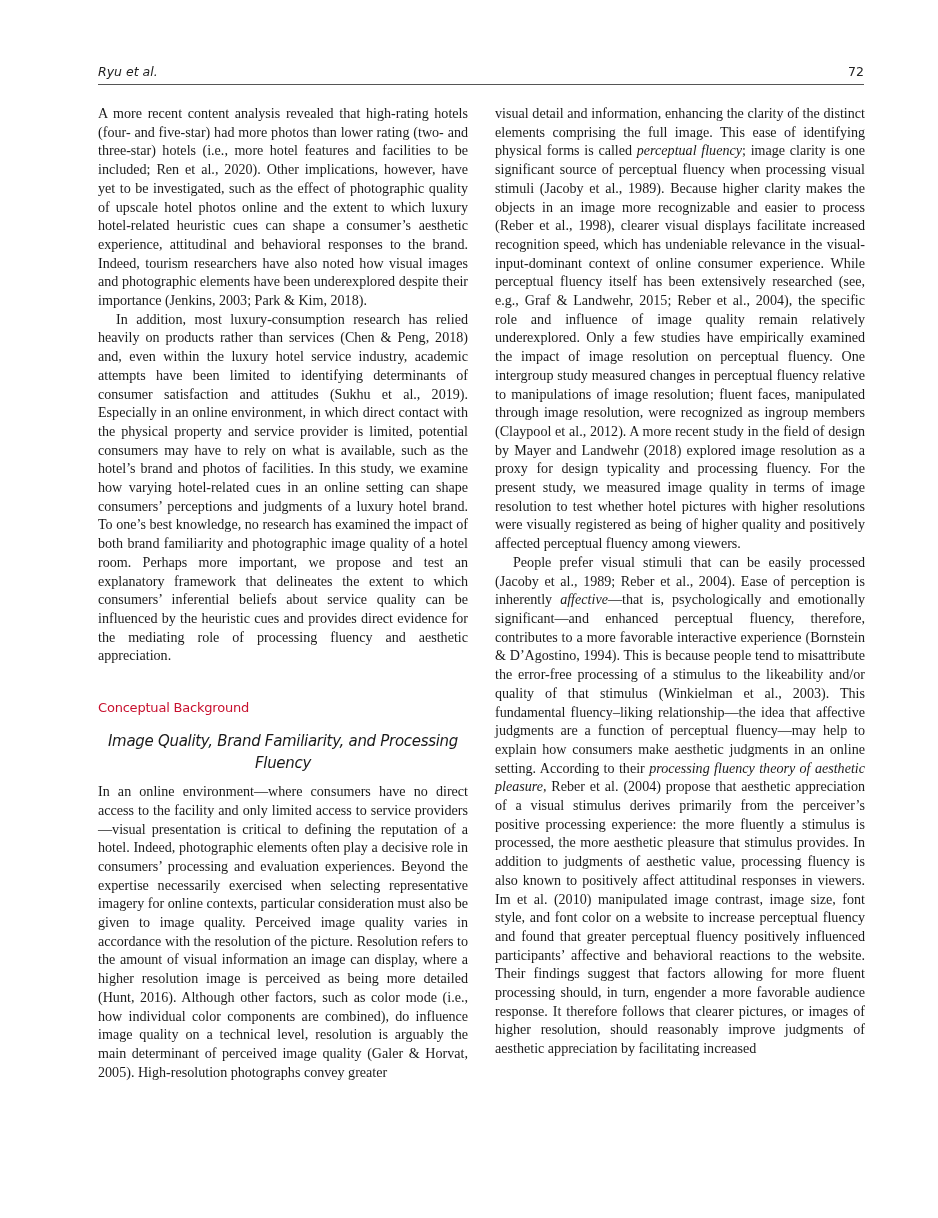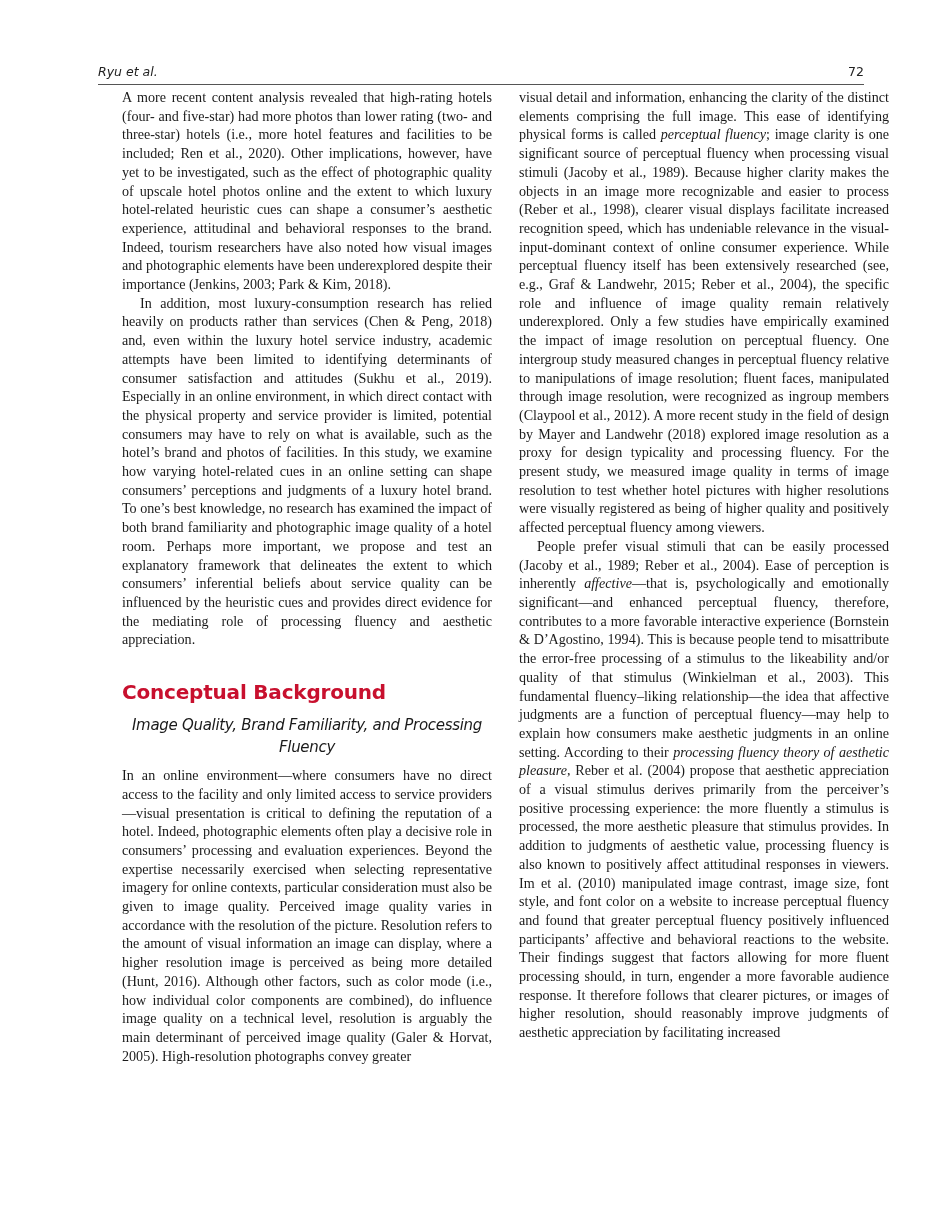--- a/index.html
+++ b/index.html
@@ -6,31 +6,31 @@
   body { width: 938px; height: 1218px; position: relative; overflow: hidden; }
   .page { position: absolute; left: 0; top: 0; width: 872px; height: 1218px; }
   .running-head {
     position: absolute; left: 98px; top: 62px; width: 766px; height: 22px;
     border-bottom: 1px solid #555;
     font-family: "DejaVu Sans", sans-serif; font-size: 12.5px; color: #222;
   }
   .running-head .authors { position: absolute; left: 0; top: 2px; font-style: italic; }
   .running-head .pageno { position: absolute; right: 0; top: 2px; }
   .col {
-    position: absolute; top: 88px; width: 370px;
+    position: absolute; top: 104px; width: 370px;
     font-family: "Liberation Serif", serif; font-size: 14.1px; line-height: 18.7px;
-    color: #1a1a1a; text-align: justify; hyphens: manual; margin-left: 24px;
+    color: #1a1a1a; text-align: justify; hyphens: manual;
   }
   .col.left { left: 98px; }
   .col.right { left: 495px; }
   .col p { margin: 0; }
   .col p.indent { text-indent: 18px; }
   .col em { }
   h2.section-heading {
-    font-family: "DejaVu Sans", sans-serif; font-weight: bold; font-size: 20px;
+    font-family: "DejaVu Sans", sans-serif; font-weight: normal; font-size: 13px;
     color: #c8102e; margin: 33px 0 12px 0; line-height: 20px; letter-spacing: -0.2px;
   }
   h3.subsection-heading {
     font-family: "DejaVu Sans", sans-serif; font-style: italic; font-weight: normal;
     font-size: 15px; line-height: 22px; color: #1a1a1a; margin: 0 0 8px 0; text-align: center;
     letter-spacing: -0.3px;
   }
 </style>
 </head>
 <body>

